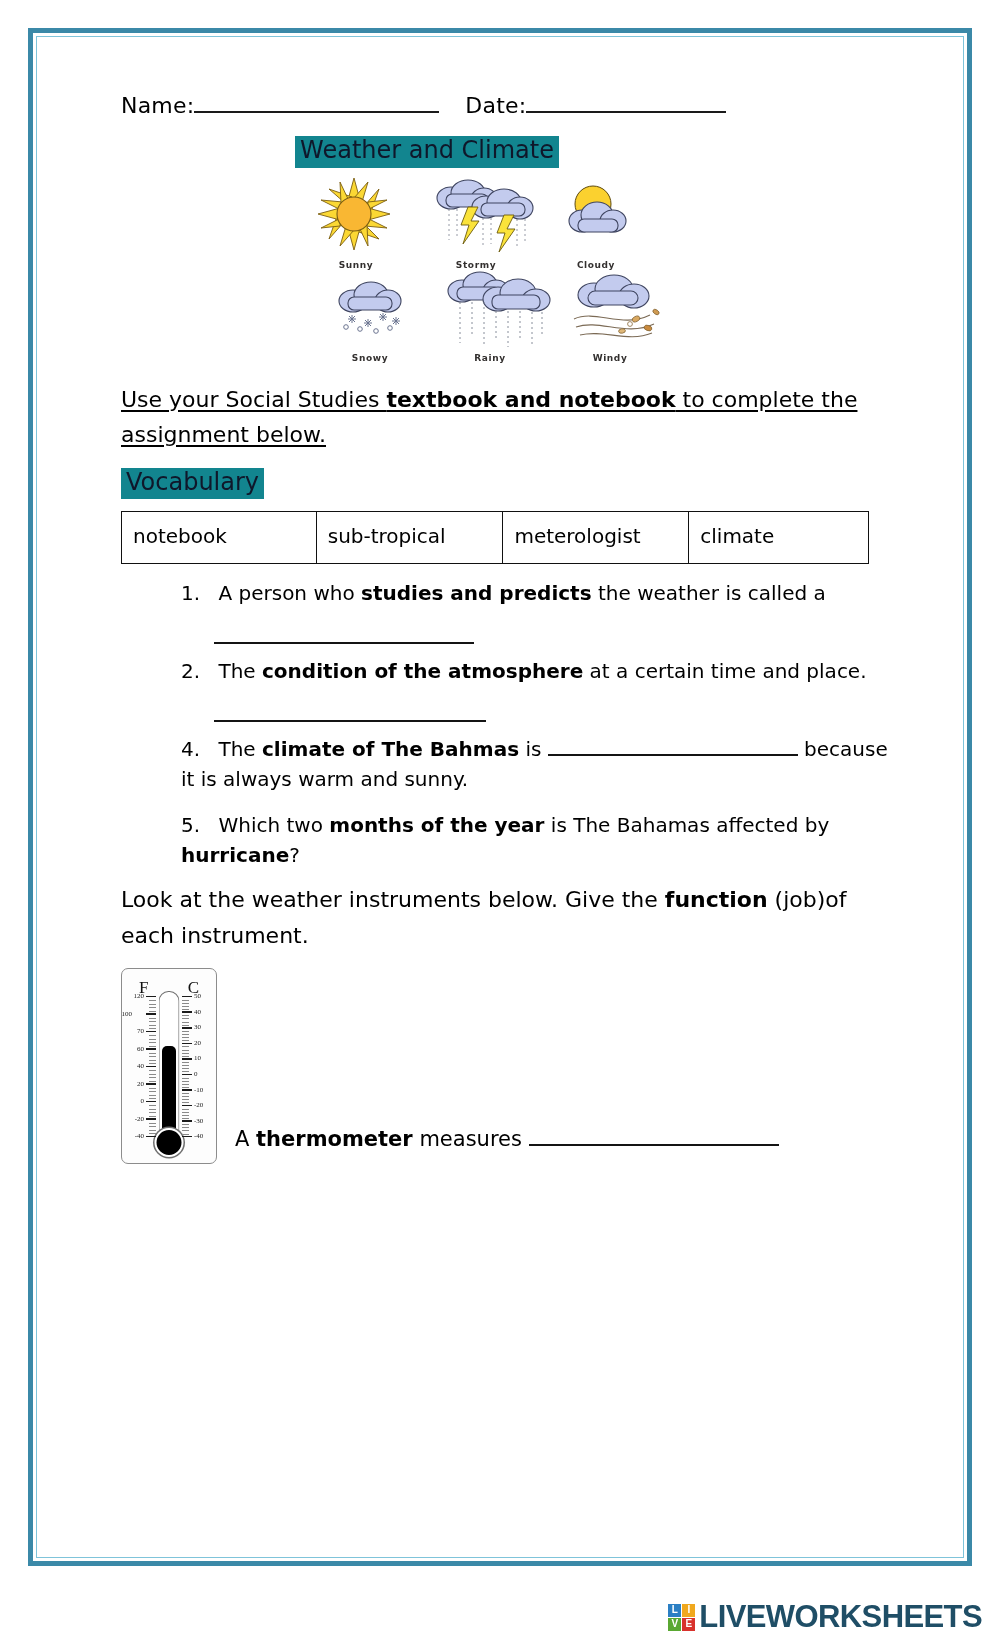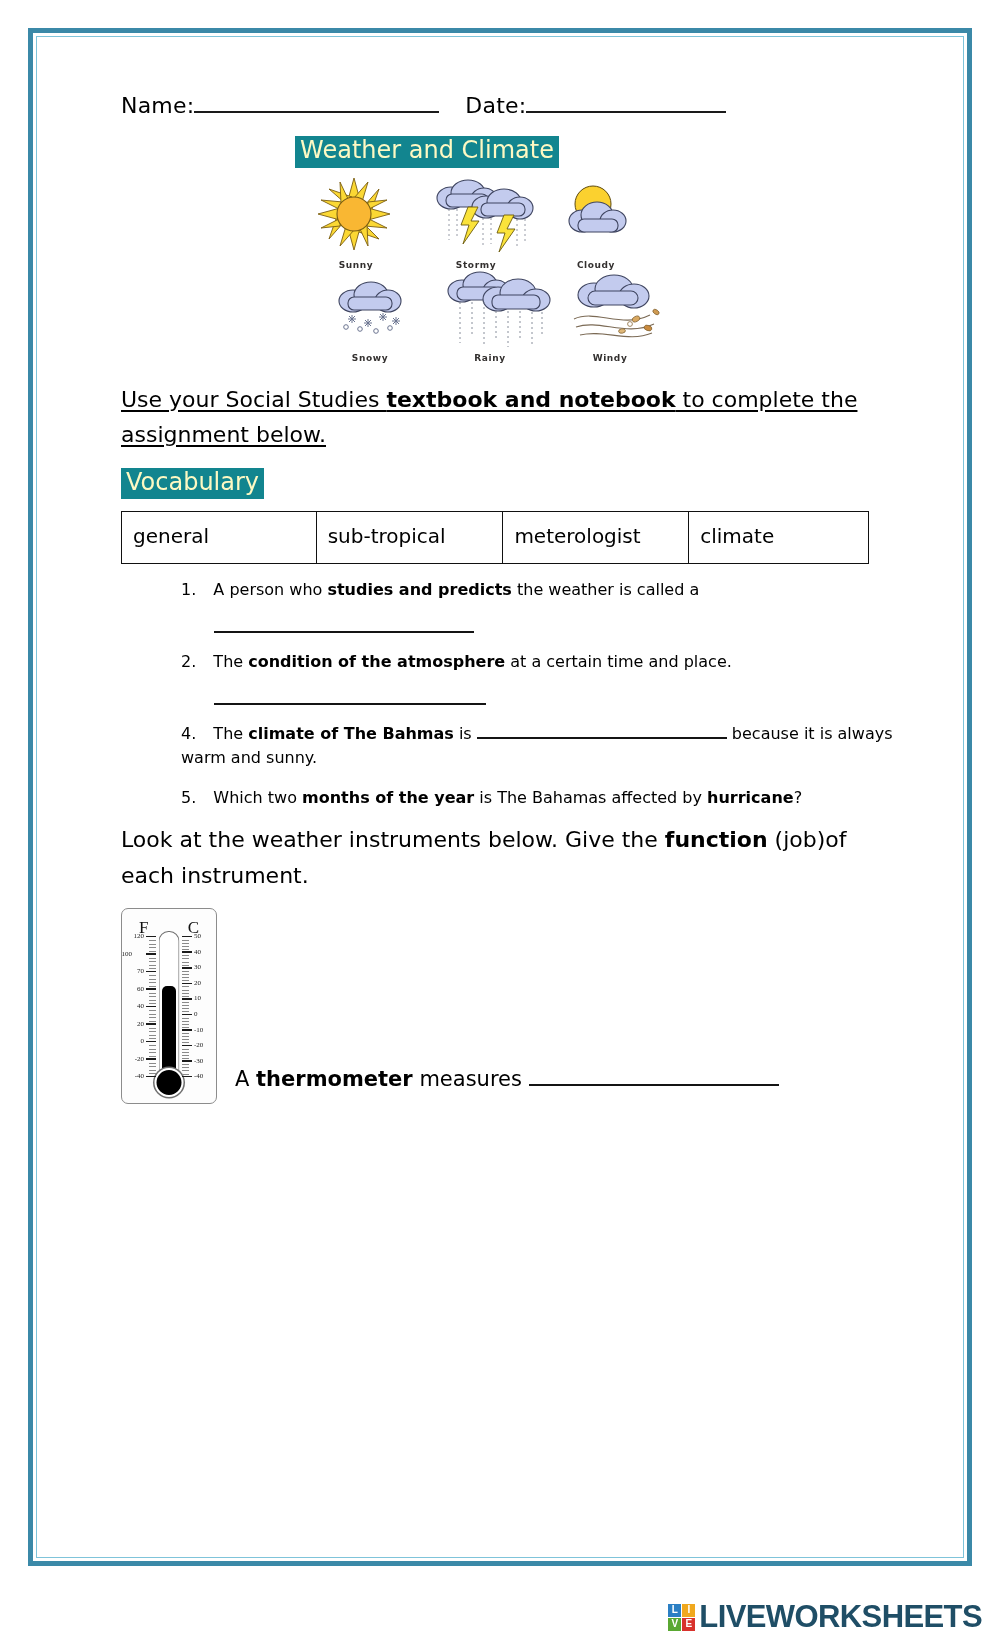--- a/index.html
+++ b/index.html
@@ -59,21 +59,21 @@
     height: 0.95em;
   }
   .nd-rule.name { width: 245px; }
   .nd-rule.date { width: 200px; }
   .nd-gap { width: 26px; display: inline-block; }
 
   
   .hl {
     display: inline-block;
     background: #12858f;
-    color: #fef9c3;
+    color: #0f172a;
     padding: 1px 5px 3px 5px;
     font-size: 24px;
     line-height: 1.15;
   }
   .hl.underline { text-decoration: underline; text-underline-offset: 2px; }
 
   .title-row {
     text-align: center;
     margin: 12px 0 4px 0;
     padding-right: 170px;
@@ -128,21 +128,21 @@
   }
   .vc0 { width: 195px; }
   .vc1 { width: 187px; }
   .vc2 { width: 186px; }
   .vc3 { width: 180px; }
 
   
   ol.qlist {
     margin: 14px 0 0 0;
     padding-left: 70px;
-    font-size: 16px;
+    font-size: 20px;
     line-height: 1.5;
   }
   ol.qlist > li {
     margin-bottom: 4px;
     padding-left: 10px;
   }
   ol.qlist > li::marker { font-family: "DejaVu Sans", sans-serif; }
   .q-text { font-family: "DejaVu Sans", sans-serif; }
   .blank {
     display: inline-block;
@@ -506,21 +506,21 @@
         <span class="u">Use your Social Studies </span><span class="u b">textbook and notebook</span><span class="u"> to complete the assignment below.</span>
       </div>
 
       <div style="margin-top:14px;">
         <span class="hl">Vocabulary</span>
       </div>
 
       <table class="vocab-table">
         <tbody>
             <tr>
-          <td class="vc0">general</td>
+          <td class="vc0">notebook</td>
           <td class="vc1">sub-tropical</td>
           <td class="vc2">meterologist</td>
           <td class="vc3">climate</td>
         </tr>
       </tbody>
         </table>
 
       <ol class="qlist" style="list-style:none; padding-left:60px;">
         <li style="padding-left:0;">
           <span class="q-text">1.</span>

